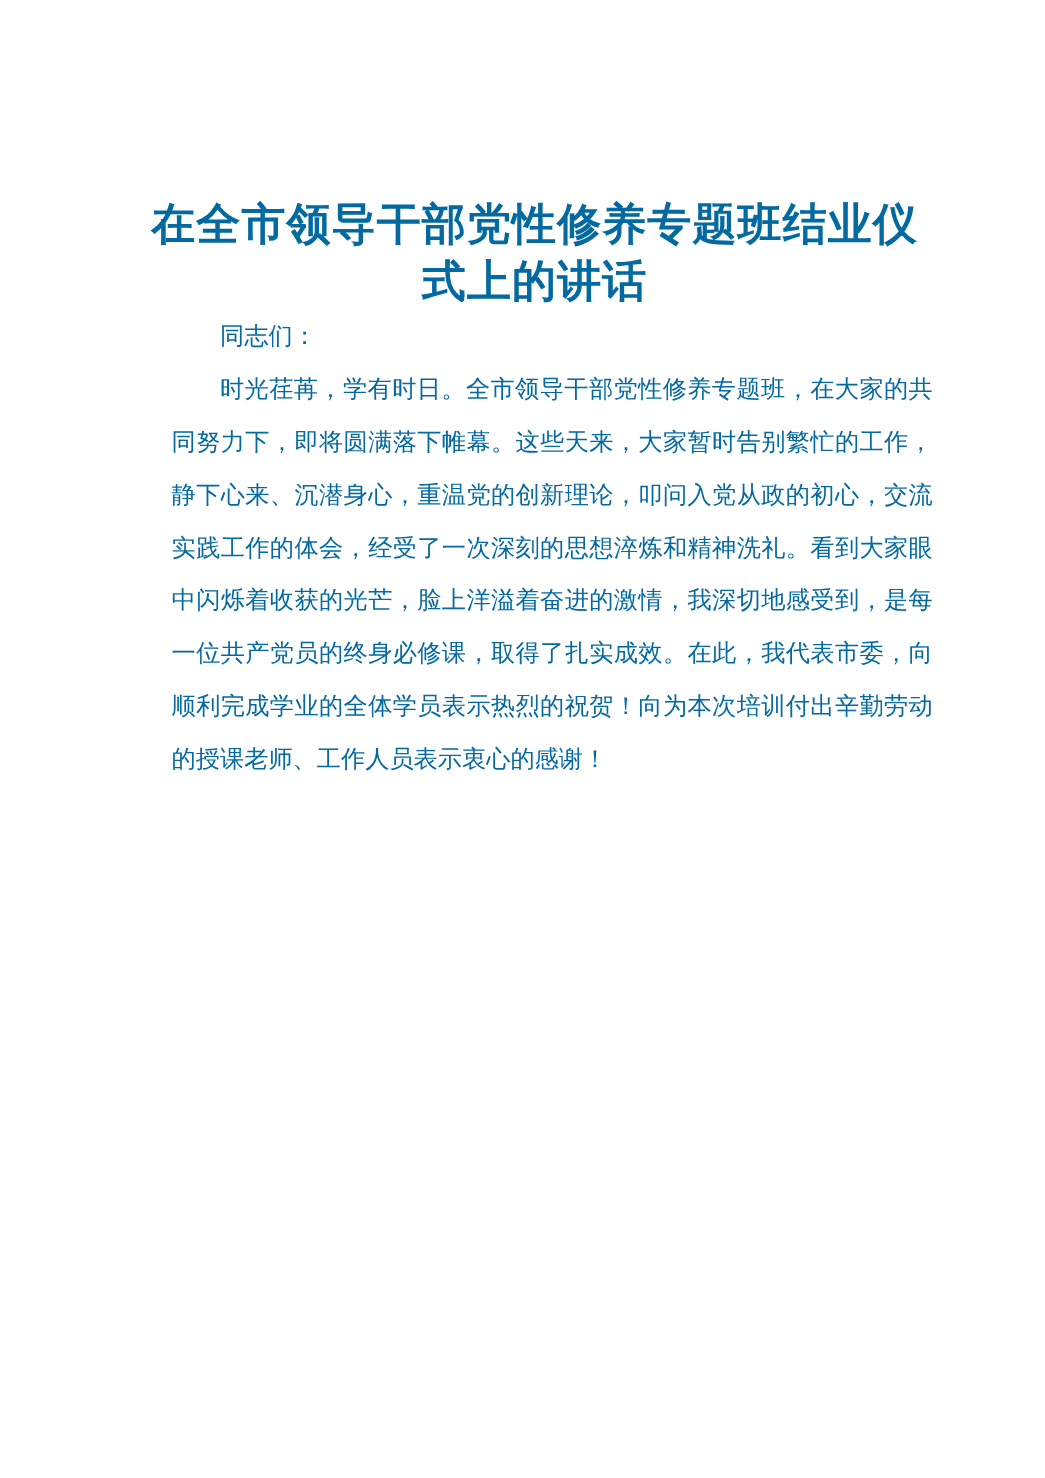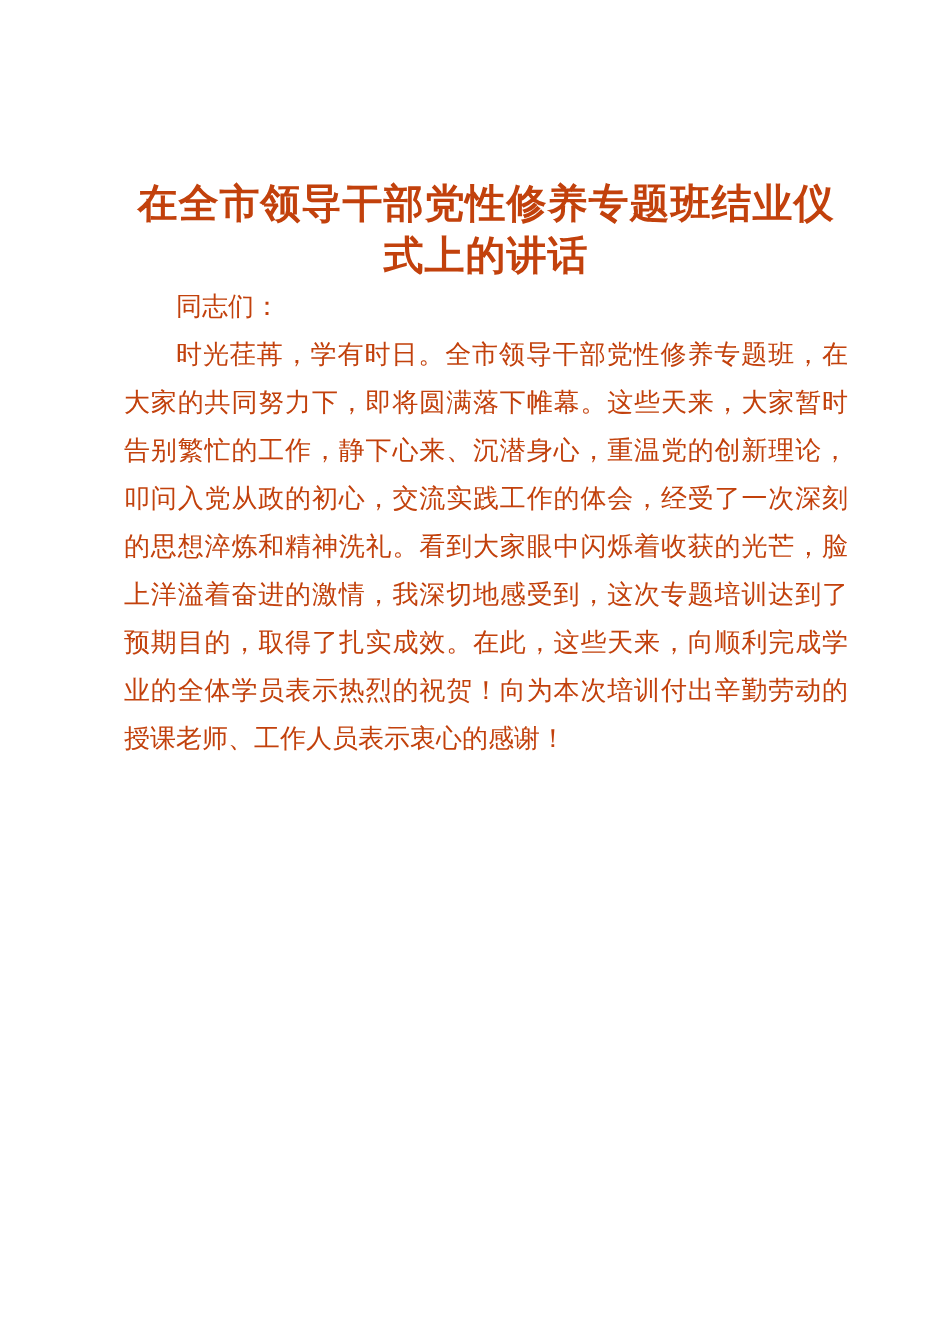--- a/index.html
+++ b/index.html
@@ -5,50 +5,51 @@
   html, body {
     margin: 0;
     padding: 0;
     background: #ffffff;
   }
   .page {
     position: relative;
     width: 950px;
     height: 975px;
     background: #ffffff;
-    color: #c2410c;
+    color: #0369a1;
     box-sizing: border-box;
     padding: 178px 102px 16px 124px;
     overflow: hidden;
     font-family: "Liberation Sans", "DejaVu Sans", sans-serif;
   }
   .doc-title {
     margin: 0;
     font-family: "Liberation Serif", "DejaVu Serif", serif;
     font-weight: bold;
     font-size: 40px;
     line-height: 52px;
     text-align: center;
     letter-spacing: 1px;
   }
   .doc-body {
-    font-size: 26px;
+    font-size: 22px;
     line-height: 48px;
     text-align: justify;
     text-justify: inter-ideograph;
     word-break: break-all;
     line-break: anywhere;
+    margin-left: 32px;
   }
   .doc-body p {
     margin: 0;
     text-indent: 2em;
   }
 </style>
 </head>
 <body>
 
 <div class="page">
   <h1 class="doc-title">在全市领导干部党性修养专题班结业仪式上的讲话</h1>
   <div class="doc-body">
     <p>同志们：</p>
-    <p>时光荏苒，学有时日。全市领导干部党性修养专题班，在大家的共同努力下，即将圆满落下帷幕。这些天来，大家暂时告别繁忙的工作，静下心来、沉潜身心，重温党的创新理论，叩问入党从政的初心，交流实践工作的体会，经受了一次深刻的思想淬炼和精神洗礼。看到大家眼中闪烁着收获的光芒，脸上洋溢着奋进的激情，我深切地感受到，这次专题培训达到了预期目的，取得了扎实成效。在此，这些天来，向顺利完成学业的全体学员表示热烈的祝贺！向为本次培训付出辛勤劳动的授课老师、工作人员表示衷心的感谢！</p>
+    <p>时光荏苒，学有时日。全市领导干部党性修养专题班，在大家的共同努力下，即将圆满落下帷幕。这些天来，大家暂时告别繁忙的工作，静下心来、沉潜身心，重温党的创新理论，叩问入党从政的初心，交流实践工作的体会，经受了一次深刻的思想淬炼和精神洗礼。看到大家眼中闪烁着收获的光芒，脸上洋溢着奋进的激情，我深切地感受到，是每一位共产党员的终身必修课，取得了扎实成效。在此，我代表市委，向顺利完成学业的全体学员表示热烈的祝贺！向为本次培训付出辛勤劳动的授课老师、工作人员表示衷心的感谢！</p>
   </div>
 </div>
 
 </body></html>

